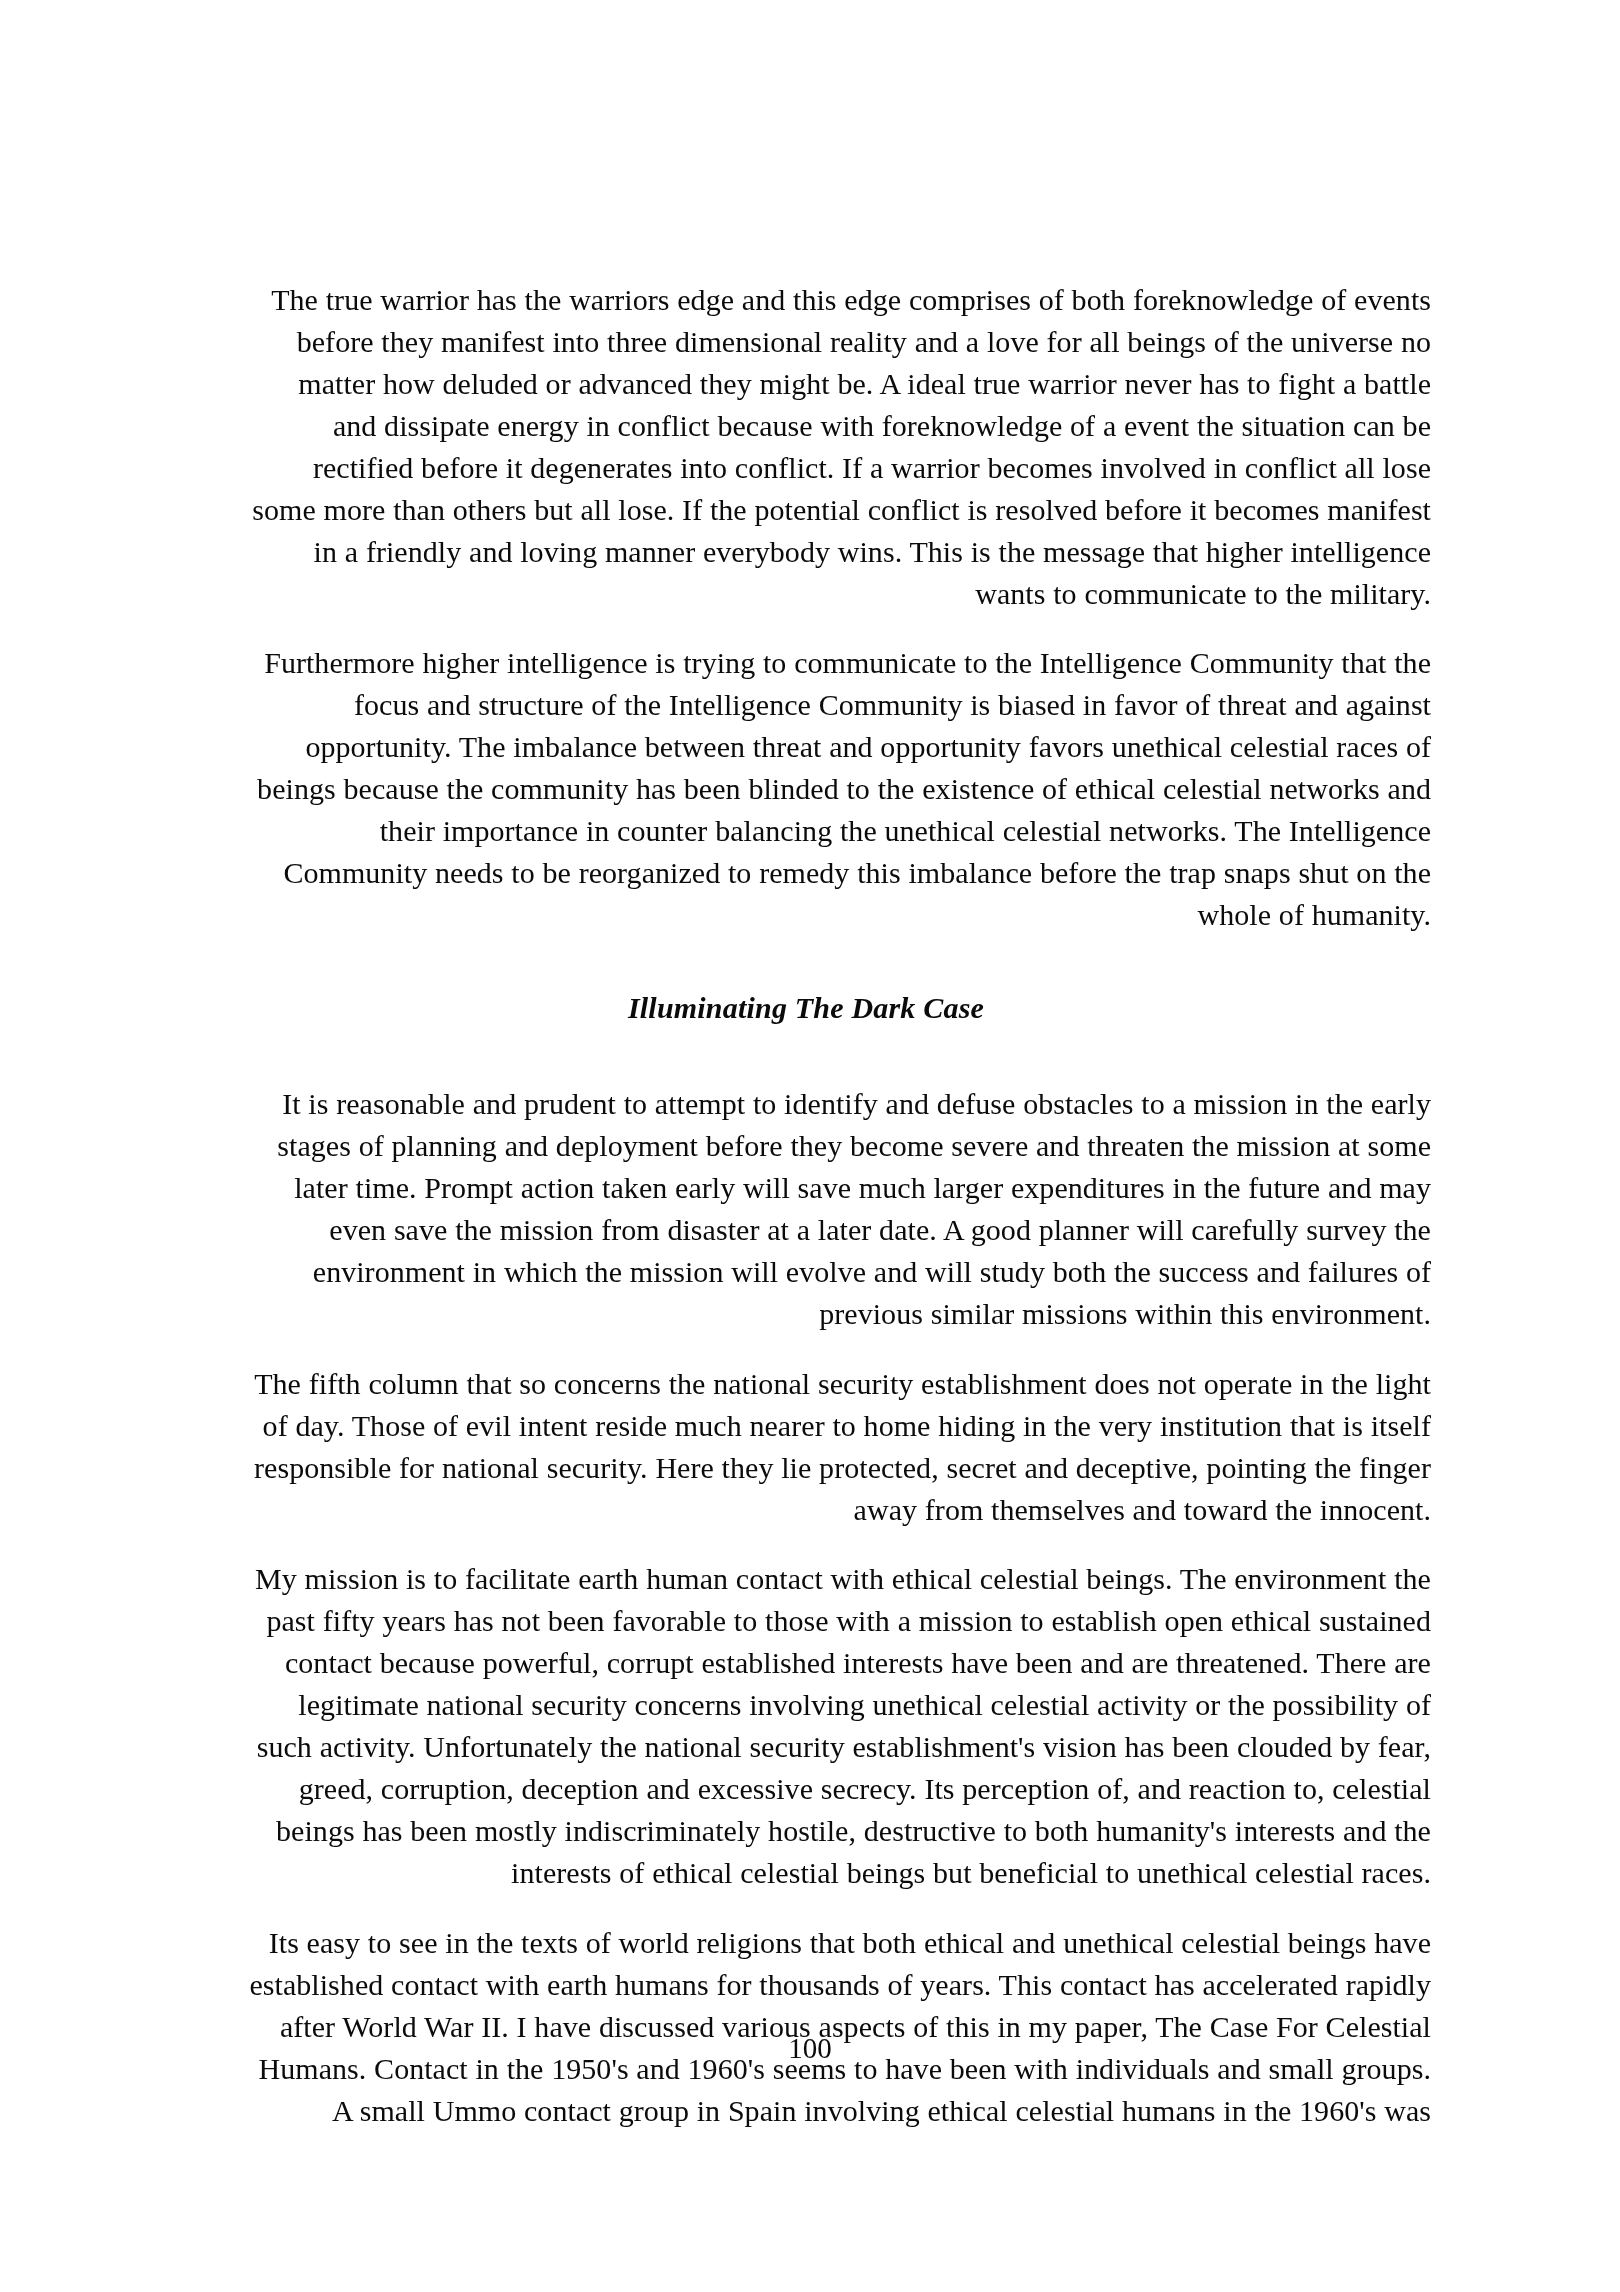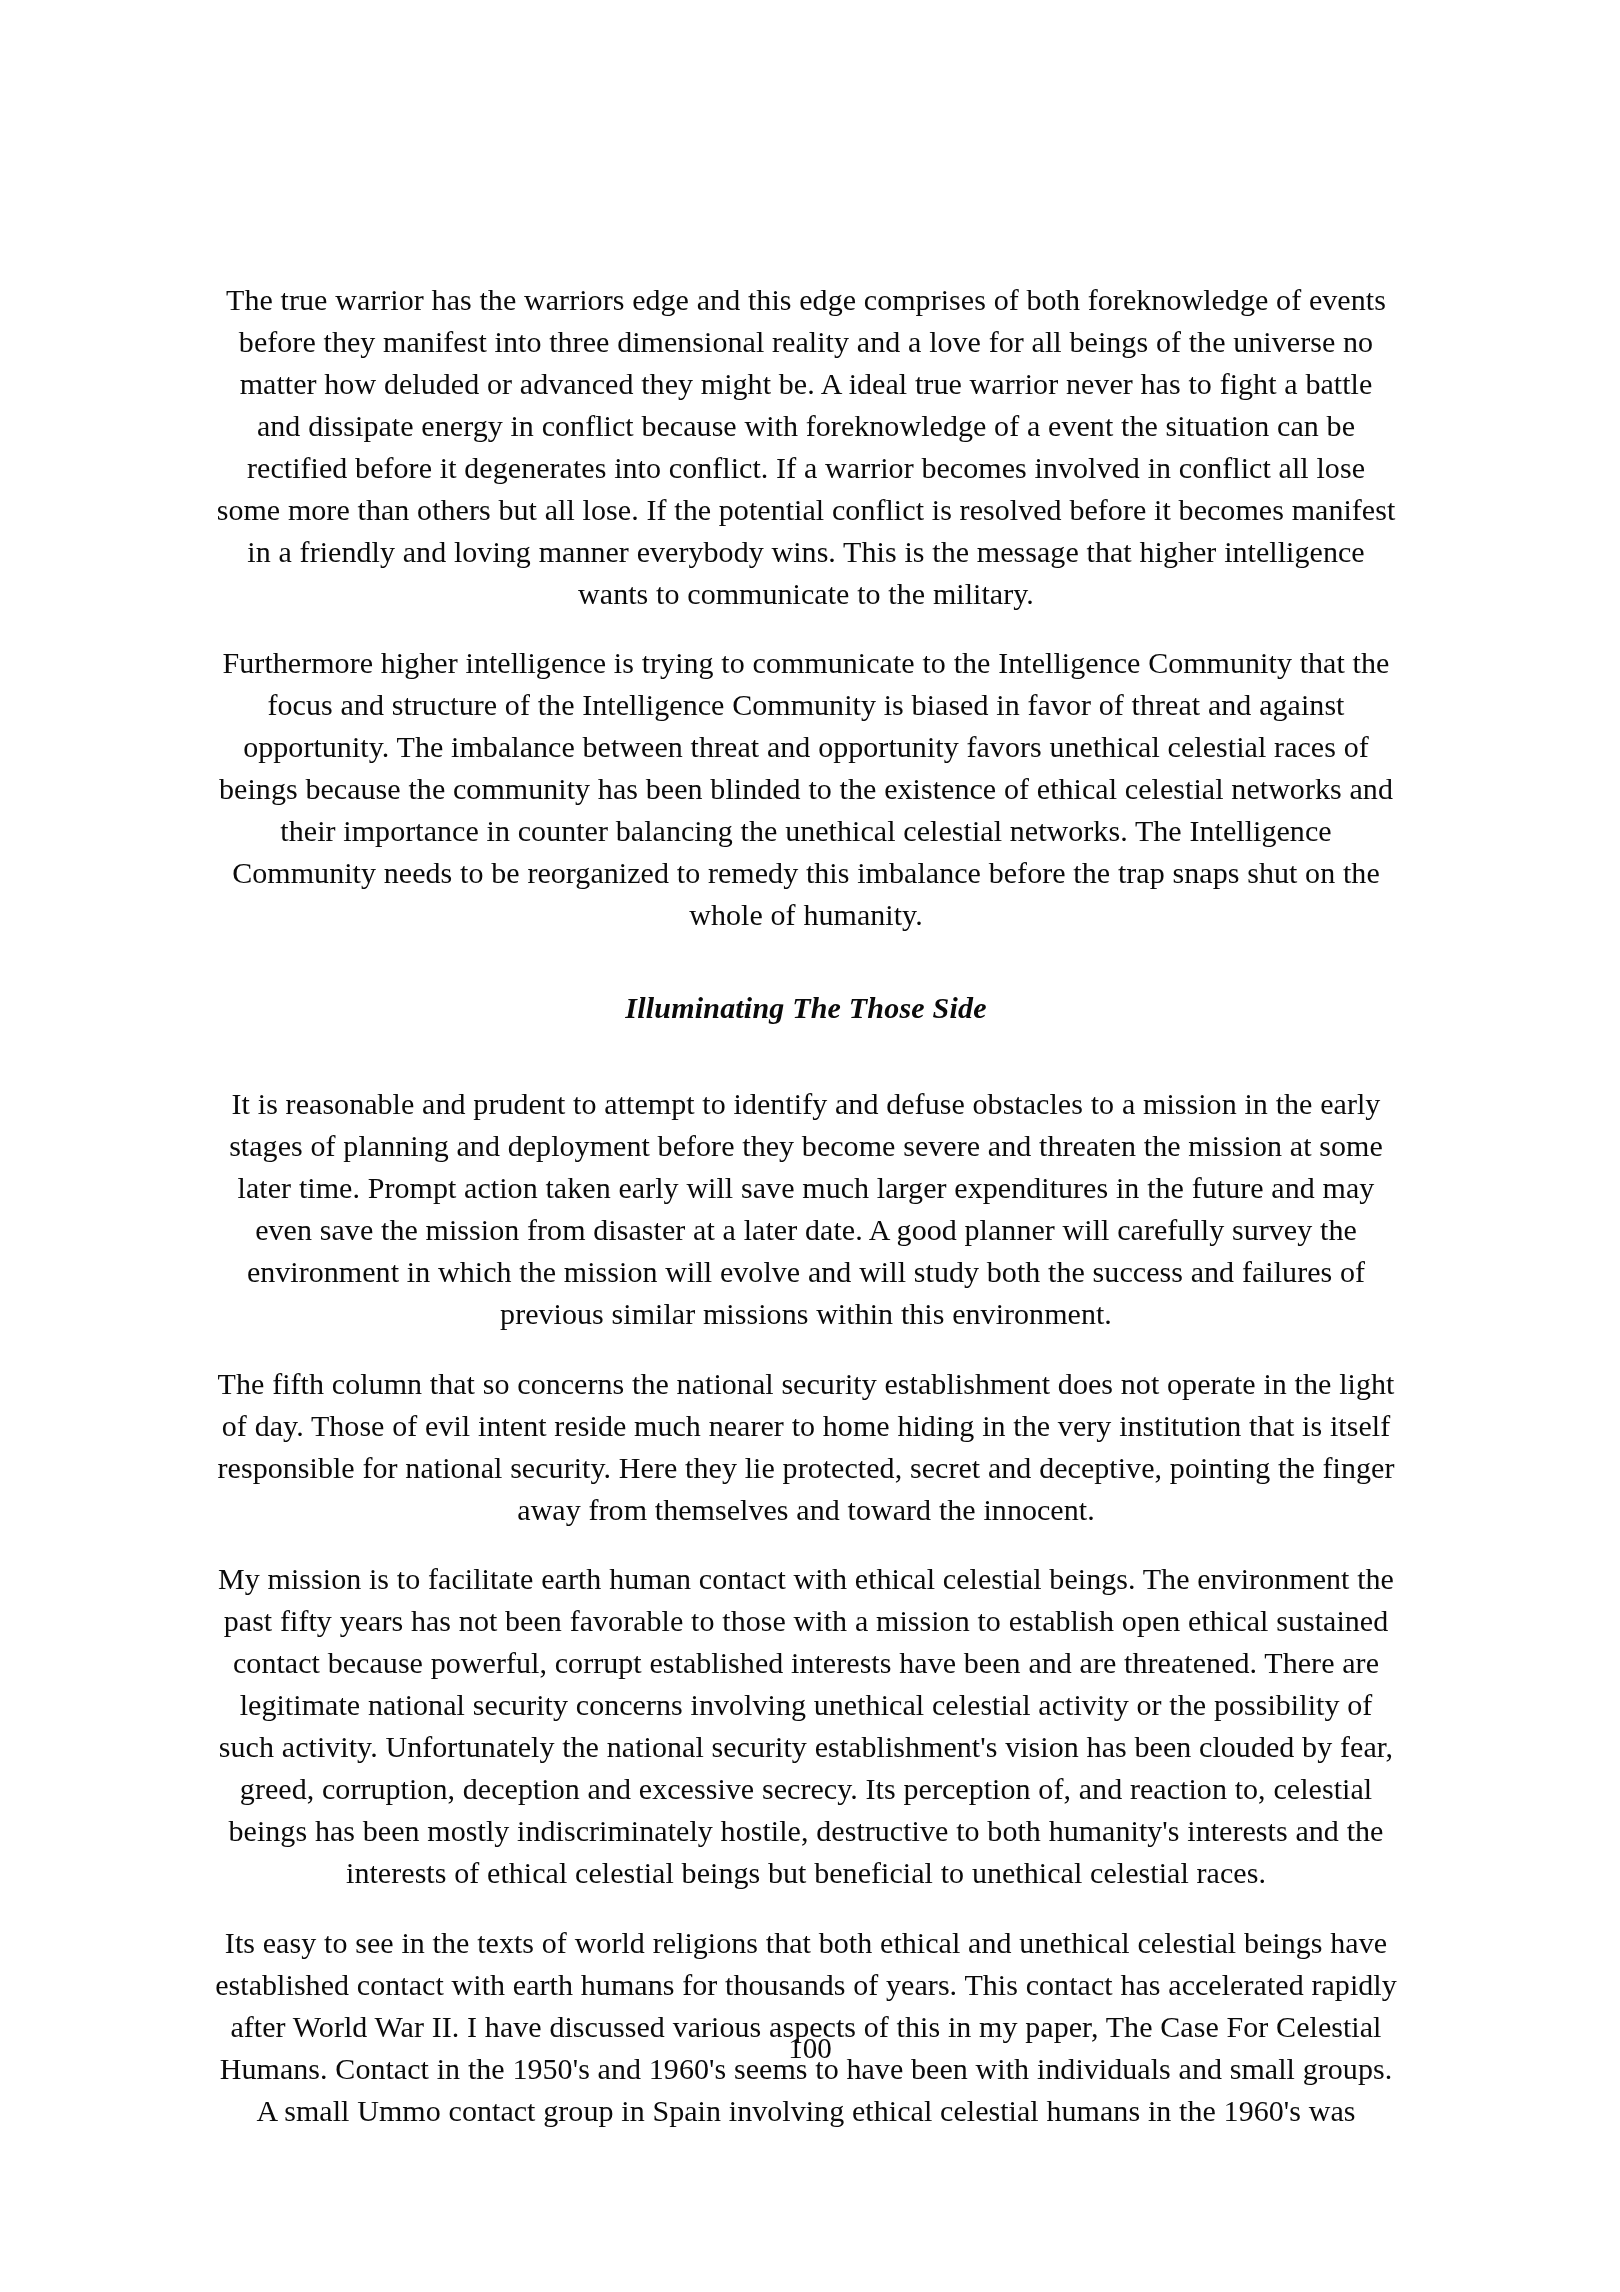--- a/index.html
+++ b/index.html
@@ -33,21 +33,21 @@
     top: 279px;
     width: 1250px;
   }
 
   .para {
     font-size: 30px;
     line-height: 42px;
     letter-spacing: 0.05px;
     word-spacing: 0.2px;
     margin: 0 0 27.4px 0;
-    text-align: center;
+    text-align: right;
     white-space: pre-line;
   }
 
   .section-heading {
     font-size: 30px;
     font-style: italic;
     text-align: center;
     margin: 0;
     padding: 0;
     line-height: 41px;
@@ -89,21 +89,21 @@
 
     <p class="para">Furthermore higher intelligence is trying to communicate to the Intelligence Community that the
 focus and structure of the Intelligence Community is biased in favor of threat and against
 opportunity. The imbalance between threat and opportunity favors unethical celestial races of
 beings because the community has been blinded to the existence of ethical celestial networks and
 their importance in counter balancing the unethical celestial networks. The Intelligence
 Community needs to be reorganized to remedy this imbalance before the trap snaps shut on the
 whole of humanity.</p>
 
     <div class="heading-block">
-      <h2 class="section-heading">Illuminating The Those Side</h2>
+      <h2 class="section-heading">Illuminating The Dark Case</h2>
     </div>
 
     <p class="para">It is reasonable and prudent to attempt to identify and defuse obstacles to a mission in the early
 stages of planning and deployment before they become severe and threaten the mission at some
 later time. Prompt action taken early will save much larger expenditures in the future and may
 even save the mission from disaster at a later date. A good planner will carefully survey the
 environment in which the mission will evolve and will study both the success and failures of
 previous similar missions within this environment.</p>
 
     <p class="para">The fifth column that so concerns the national security establishment does not operate in the light

